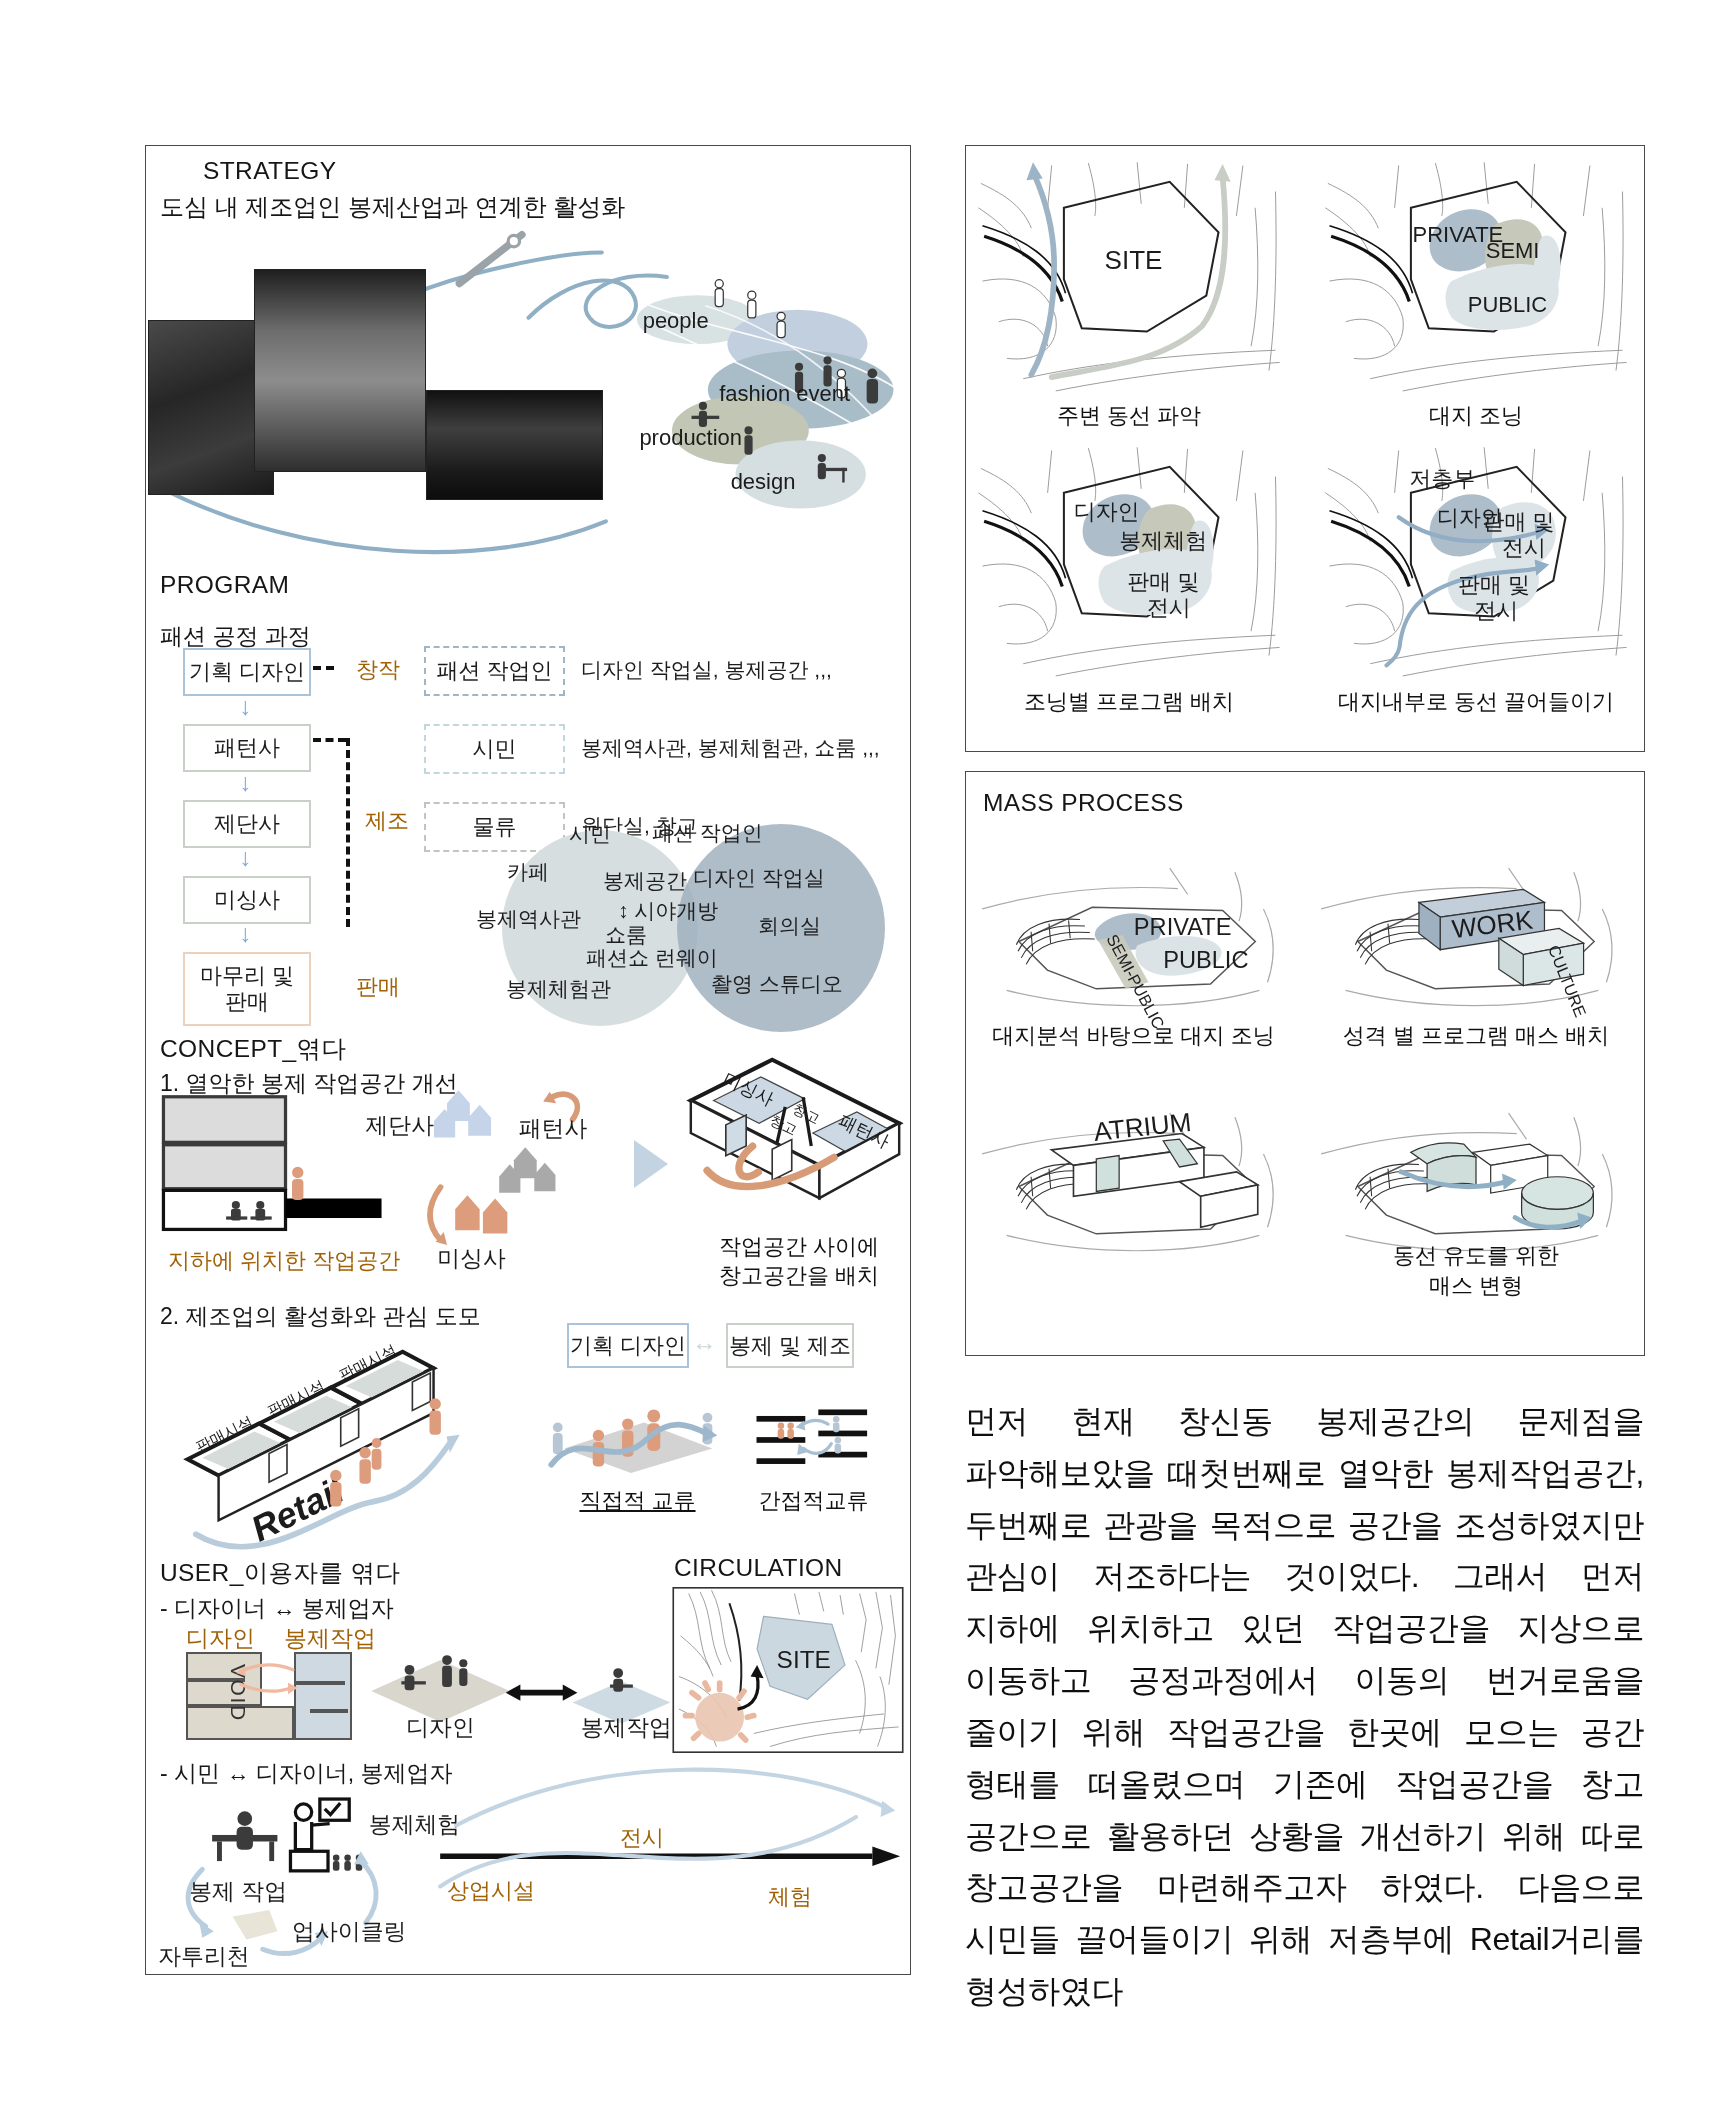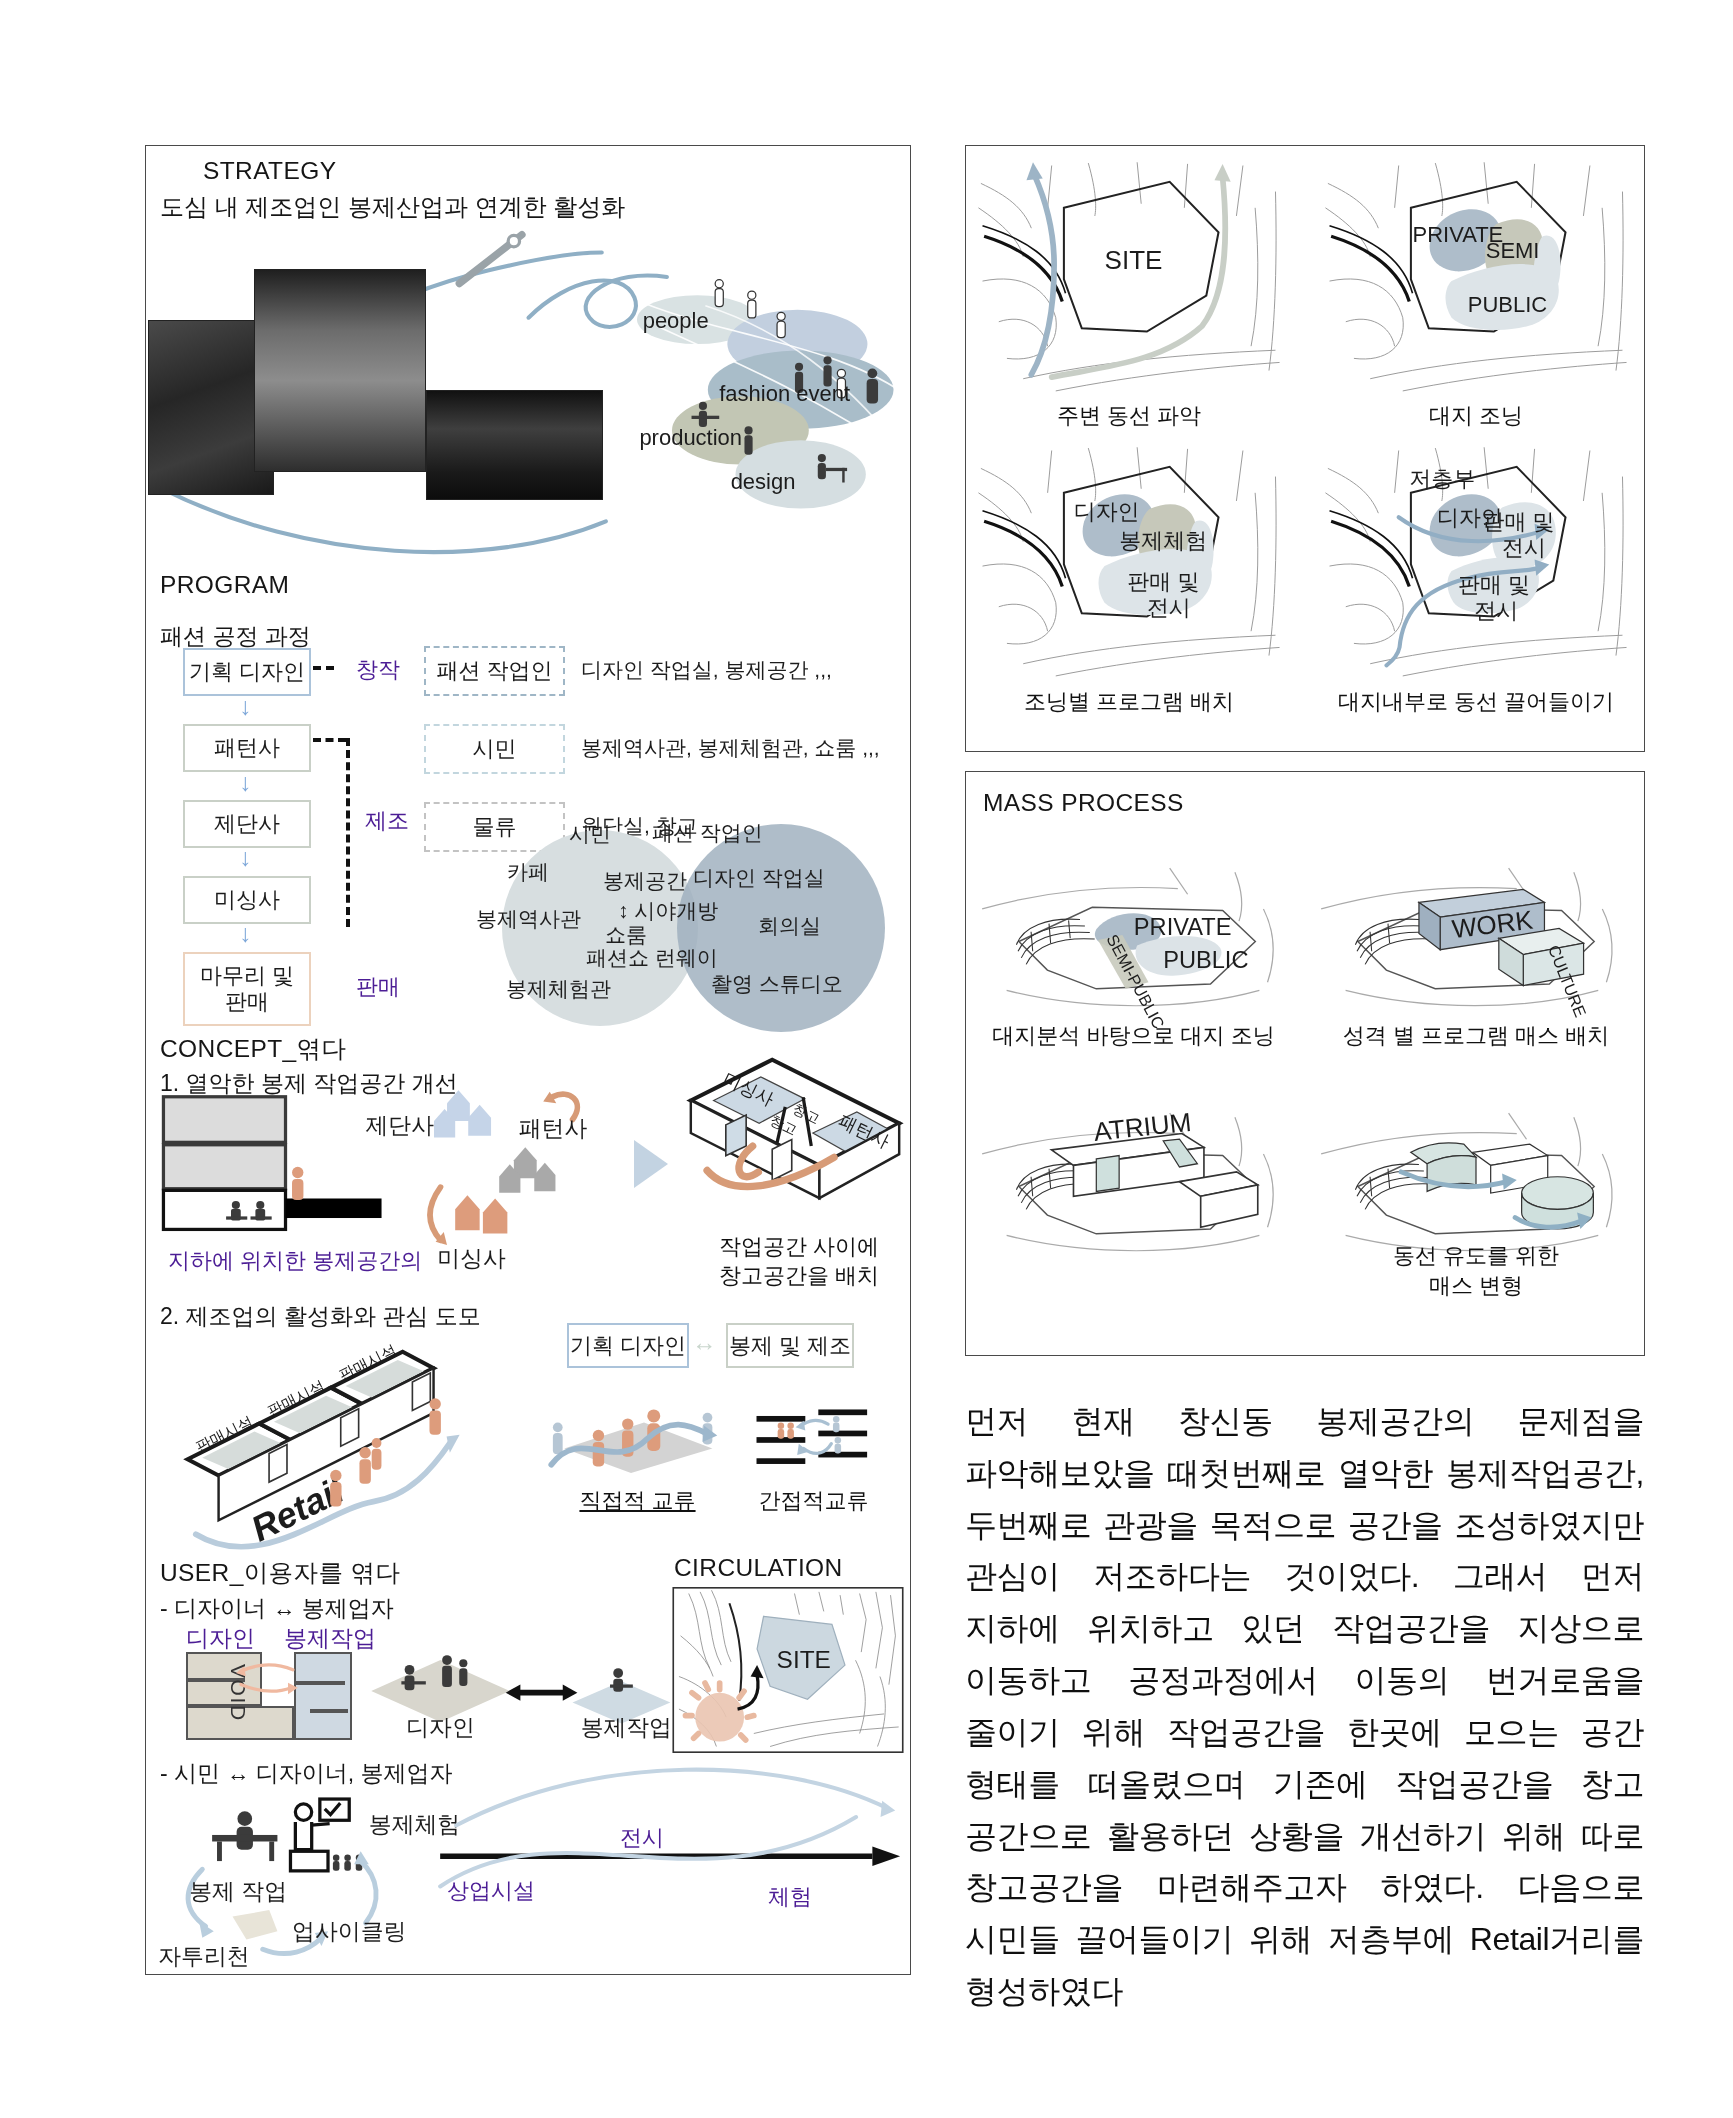--- a/index.html
+++ b/index.html
@@ -2,21 +2,21 @@
 <html style="font-size:13px"><head>
 <meta charset="utf-8">
 <style>
   html,body{margin:0;padding:0;background:#ffffff;}
   #page{position:relative;width:1734px;height:2119px;background:#fff;overflow:hidden;
         font-family:"Liberation Sans", sans-serif;color:#1c1c1c;}
   .abs{position:absolute;}
   .panel{position:absolute;border:1.6px solid #4a4a4a;background:#fff;}
   .h1{font-size:24.5px;letter-spacing:0.4px;color:#161616;}
   .h2{font-size:23px;color:#161616;}
-  .body-txt{font-size:22px;color:#4c1d95;}
+  .body-txt{font-size:22px;color:#a16207;}
   .small-txt{font-size:18px;color:#2a2a2a;}
   .cap{font-size:22px;color:#111;text-align:center;}
   .pre{white-space:pre-line;}
   .flow-box{position:absolute;left:183px;width:124px;height:44px;background:#fff;
             display:flex;align-items:center;justify-content:center;font-size:22px;}
   .flow-arrow{position:absolute;left:183px;width:124px;text-align:center;
               color:#7da7d9;font-size:24.5px;font-weight:bold;line-height:24.5px;}
   .actor-box{position:absolute;left:424px;width:137px;height:46px;background:#fff;
              display:flex;align-items:center;justify-content:center;font-size:22px;}
   .actor-desc{position:absolute;left:581px;font-size:21px;white-space:nowrap;}
@@ -158,21 +158,21 @@
         <rect x="80" y="150" width="26" height="4"></rect>
       <circle cx="122" cy="136" r="5"></circle>
         <rect x="116" y="141" width="12" height="14" rx="2"></rect>
         <rect x="110" y="150" width="26" height="4"></rect>
     </g>
     <g class="fig-orange">
       <circle cx="168" cy="96" r="7"></circle>
         <rect x="161" y="104" width="14" height="26" rx="5"></rect>
     </g>
   </svg>
-  <div class="abs body-txt" style="left:168px;top:1246px;">지하에 위치한 봉제공간의</div>
+  <div class="abs body-txt" style="left:168px;top:1246px;">지하에 위치한 작업공간</div>
 
   <svg style="left:359px;top:1085px;" width="269" height="188" viewBox="0 0 330 230">
     <g fill="#c5d4e8">
       <path d="M108,22 l14,-16 l14,16 v22 h-28 z"></path>
       <path d="M134,40 l14,-16 l14,16 v22 h-28 z"></path>
       <path d="M92,44 l13,-15 l13,15 v20 h-26 z"></path>
     </g>
     <g fill="#a9a9a9">
       <path d="M190,92 l14,-16 l14,16 v22 h-28 z"></path>
       <path d="M215,110 l13,-15 l13,15 v20 h-26 z"></path>

